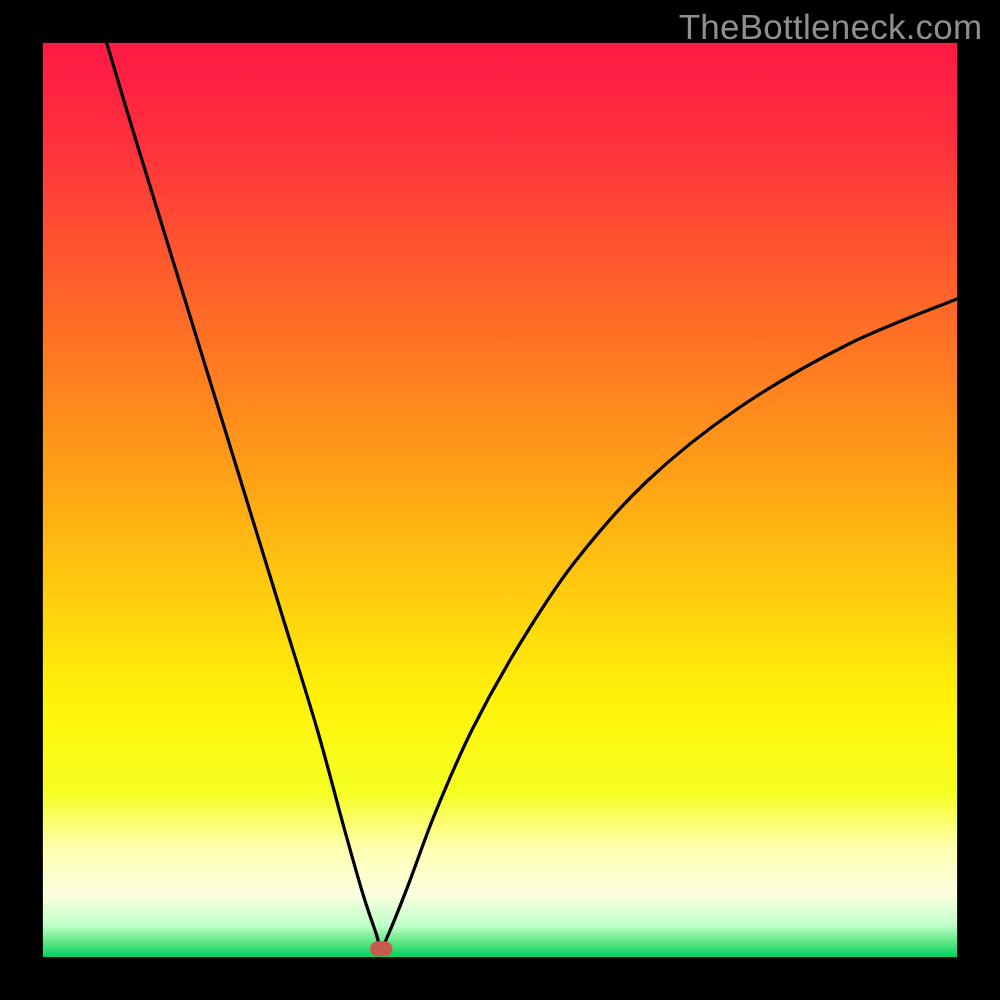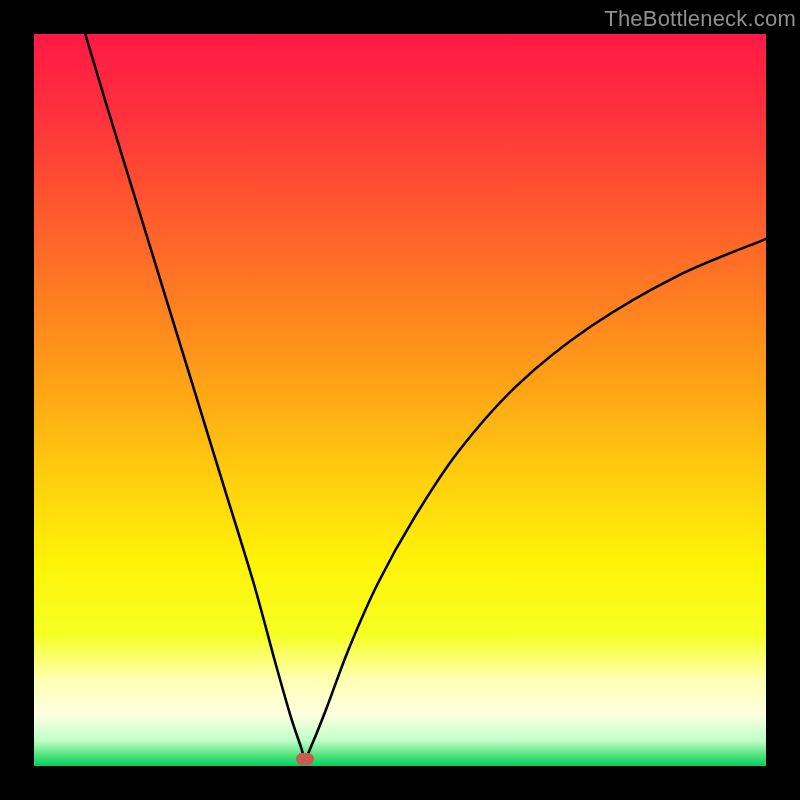--- a/index.html
+++ b/index.html
@@ -21,23 +21,23 @@
     position: absolute;
     left: 34px;
     top: 34px;
     width: 732px;
     height: 732px;
     overflow: hidden;
   }
   .watermark {
     position: absolute;
     top: 6px;
-    right: 4px;
+    right: 14px;
     color: #8f8f8f;
-    font-size: 22px;
+    font-size: 28px;
     font-weight: 500;
     letter-spacing: 0.2px;
   }
   .marker {
     position: absolute;
     width: 18px;
     height: 12px;
     background: #c95a4e;
     border-radius: 6px;
     transform: translate(-50%, -50%);

